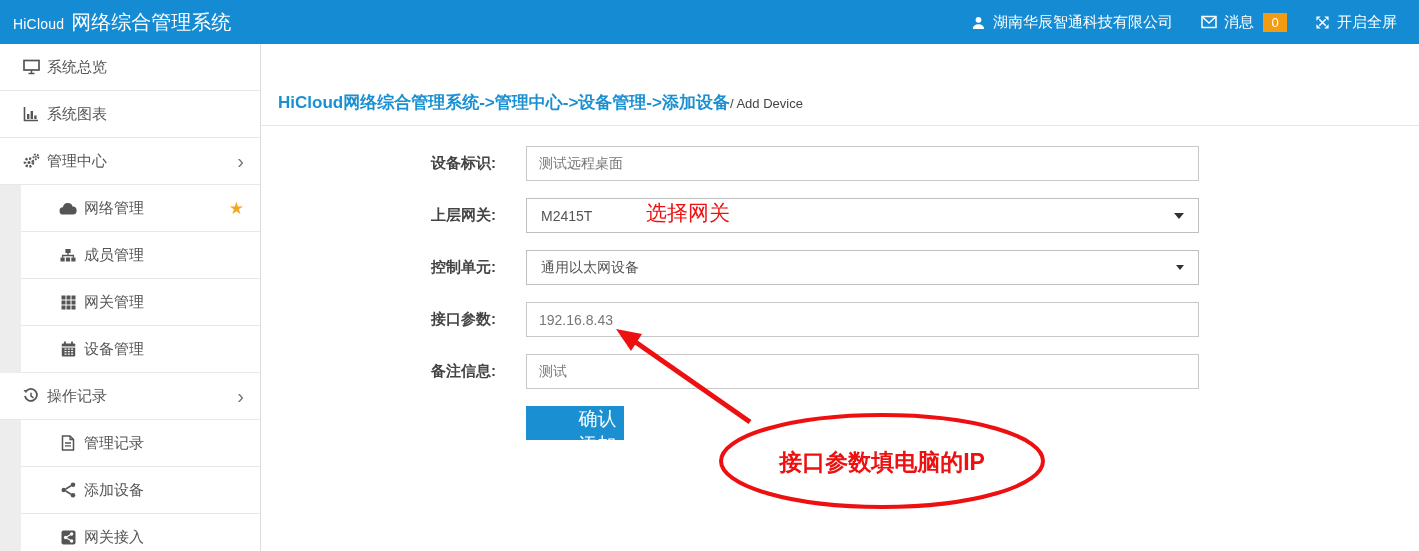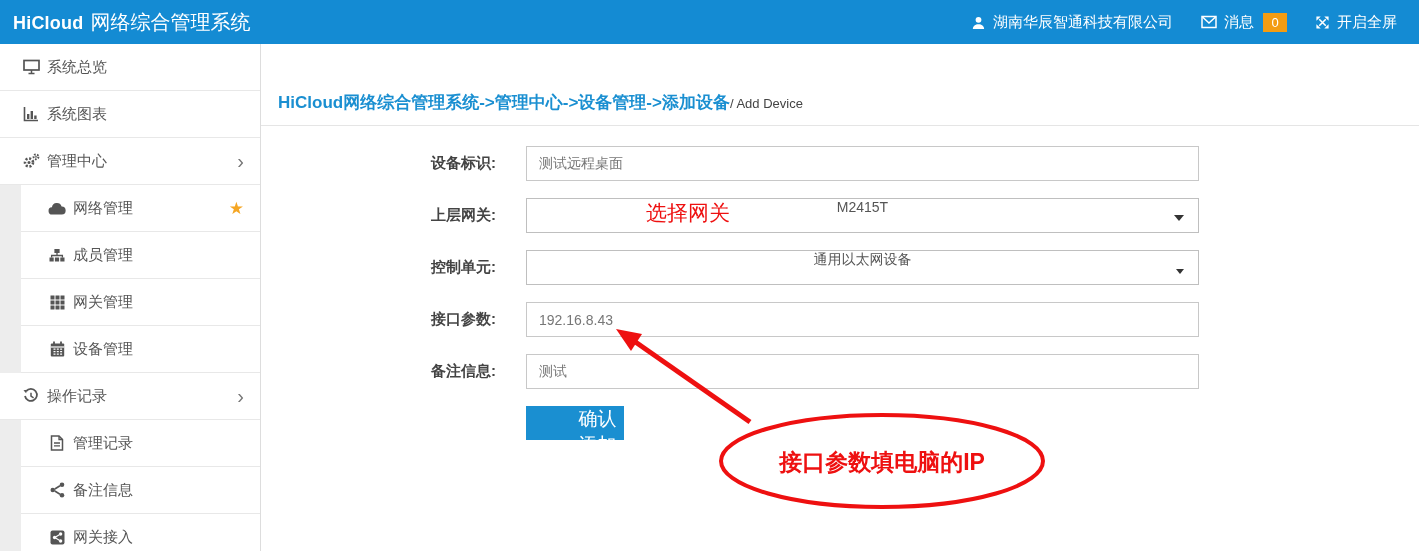--- a/index.html
+++ b/index.html
@@ -6,52 +6,52 @@
     --topbar:#148bd3; --accent:#1a8fd1; --badge:#f39c12; --annotation:#ee1010; --star:#f5a623;
   }
   *{margin:0;padding:0;box-sizing:border-box;font-family:"Liberation Sans","DejaVu Sans",sans-serif;}
   body{background:#fff;}
   .page{position:relative;width:1419px;height:551px;overflow:hidden;background:#fff;}
 
   
   .topbar{position:absolute;left:0;top:0;width:1419px;height:44px;background:var(--topbar);
           display:flex;align-items:center;color:#fff;}
   .brand{display:flex;align-items:baseline;padding-left:13px;width:270px;}
-  .brand-bold{font-size:18px;font-weight:bold;letter-spacing:.2px;}
+  .brand-bold{font-size:14px;font-weight:normal;letter-spacing:.2px;}
   .brand-suffix{font-size:20px;margin-left:7px;}
   .topbar-right{margin-left:auto;display:flex;align-items:center;gap:28px;padding-right:22px;}
   .tb-item{display:flex;align-items:center;gap:7px;font-size:15px;cursor:pointer;}
   .tb-badge{display:inline-block;min-width:24px;text-align:center;background:var(--badge);
             color:#fff;font-size:13px;line-height:19px;padding:0 5px;margin-left:2px;}
   .tb-icon{display:flex;align-items:center;}
 
   
   .sidebar{position:absolute;left:0;top:44px;width:260px;height:507px;background:#ededed;overflow:hidden;}
   .side-item{display:flex;align-items:center;height:47px;background:#fff;border-bottom:1px solid #e8e8e8;
              color:#555;font-size:15px;cursor:pointer;}
   .lvl0{padding-left:22px;}
-  .lvl1{margin-left:21px;padding-left:27px;}
+  .lvl1{margin-left:21px;padding-left:38px;}
   .sicon{width:18px;display:flex;align-items:center;justify-content:center;margin-right:7px;flex:none;}
   .chev{margin-left:auto;margin-right:16px;color:#777;font-size:20px;line-height:1;}
   .star{margin-left:auto;margin-right:16px;color:var(--star);font-size:17px;line-height:1;}
 
   
   .content{position:absolute;left:260px;top:44px;width:1159px;height:507px;background:#fff;
            border-left:1px solid #ddd;}
   .crumb{height:82px;padding:47px 0 12px 17px;border-bottom:1px solid #e5e5e5;display:flex;align-items:baseline;}
   .crumb-path{color:var(--accent);font-size:17px;font-weight:bold;}
   .crumb-suffix{color:#444;font-size:13px;}
 
   .form-area{padding-top:20px;}
   .form-row{display:flex;align-items:center;margin:0 0 17px 170px;}
   .form-label{width:95px;font-size:15px;font-weight:bold;color:#444;flex:none;}
   .form-input{width:673px;height:35px;border:1px solid #c8c8c8;background:#fff;color:#777;
               font-size:14px;padding:0 12px;outline:none;}
   .form-select{width:673px;height:35px;border:1px solid #bfbfbf;background:#fff;color:#555;
-               font-size:14px;padding:0 14px 0 14px;display:flex;align-items:center;cursor:pointer;flex-direction:column;}
+               font-size:14px;padding:0 14px 0 14px;display:flex;align-items:center;cursor:pointer;}
   .select-value{color:#555;}
   .caret{margin-left:auto;width:0;height:0;border-left:5px solid transparent;
          border-right:5px solid transparent;border-top:6px solid #333;}
   .caret.small{border-left-width:4px;border-right-width:4px;border-top-width:5px;}
   .submit-btn{margin-left:265px;width:98px;height:34px;background:var(--accent);color:#fff;border:none;
               font-size:19px;cursor:pointer;padding-left:45px;}
 
   
   .hint-text{position:absolute;left:646px;top:199px;color:var(--annotation);font-size:21px;
              pointer-events:none;white-space:nowrap;}
@@ -214,21 +214,21 @@
 
     <div class="side-item lvl1">
       <span class="sicon">
         <svg width="15" height="16" viewBox="0 0 15 16">
             <circle cx="2.8" cy="8" r="2.3" fill="#555"></circle>
             <circle cx="12" cy="2.8" r="2.3" fill="#555"></circle>
             <circle cx="12" cy="13.2" r="2.3" fill="#555"></circle>
             <path d="M4.8 7L10 3.7M4.8 9l5.2 3.3" stroke="#555" stroke-width="1.6"></path>
           </svg>
       </span>
-      <span>备注信息</span>
+      <span>添加设备</span>
     </div>
 
     <div class="side-item lvl1">
       <span class="sicon">
         <svg width="15" height="15" viewBox="0 0 15 15">
             <rect x="0.5" y="0.5" width="14" height="14" rx="2" fill="#555"></rect>
             <circle cx="4.6" cy="7.5" r="1.7" fill="#fff"></circle>
             <circle cx="10.6" cy="4" r="1.7" fill="#fff"></circle>
             <circle cx="10.6" cy="11" r="1.7" fill="#fff"></circle>
             <path d="M6 6.7l3.3-2M6 8.3l3.3 2" stroke="#fff" stroke-width="1.2"></path>

